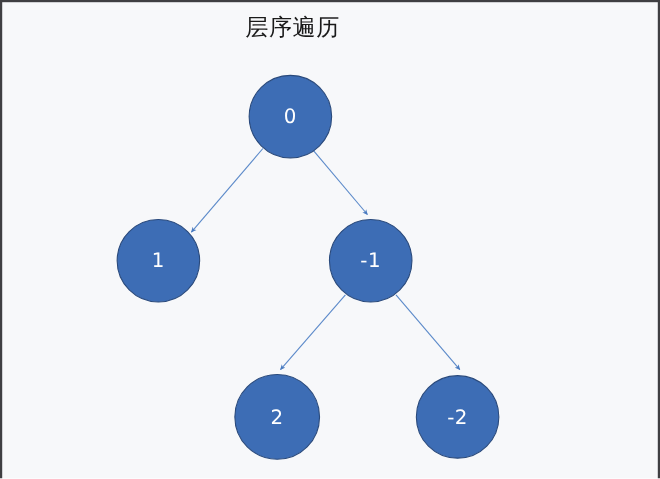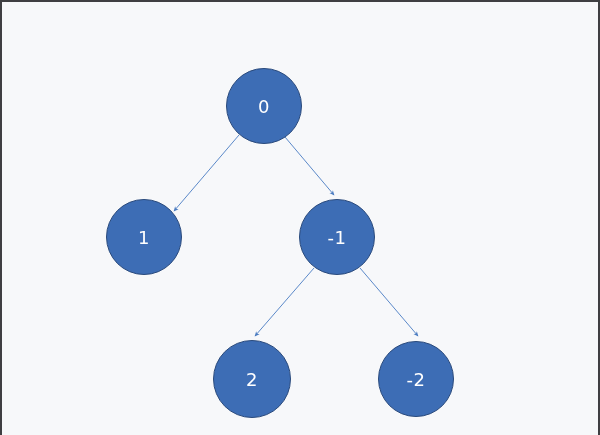--- a/index.html
+++ b/index.html
@@ -57,20 +57,21 @@
     font-family: "DejaVu Sans", "Liberation Sans", sans-serif;
     letter-spacing: 0.5px;
     user-select: none;
   }
 </style>
 </head>
 <body>
 
 <div id="canvas">
 
+  <div id="title">层序遍历</div>
 
   <svg id="edges" viewBox="0 0 600 435" width="600" height="435" xmlns="http://www.w3.org/2000/svg">
     <defs>
       <marker id="arrow" viewBox="0 0 10 10" refX="8.5" refY="5" markerWidth="5.2" markerHeight="5.2" orient="auto-start-reverse">
         <path d="M 0 0.6 L 9.5 5 L 0 9.4 L 2.6 5 Z" fill="#4a7bc0"></path>
       </marker>
     </defs>
     <g id="edge-group">
         <line x1="237" y1="133" x2="172" y2="209" stroke="#5b89c9" stroke-width="1" marker-end="url(#arrow)"></line>
         <line x1="283" y1="135" x2="332" y2="193" stroke="#5b89c9" stroke-width="1" marker-end="url(#arrow)"></line>

